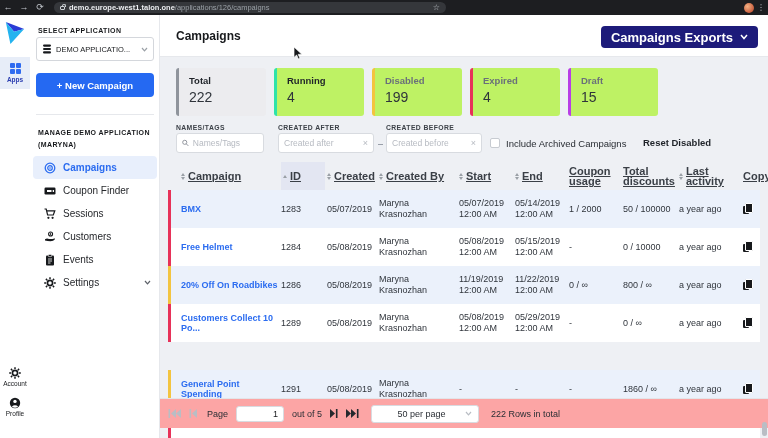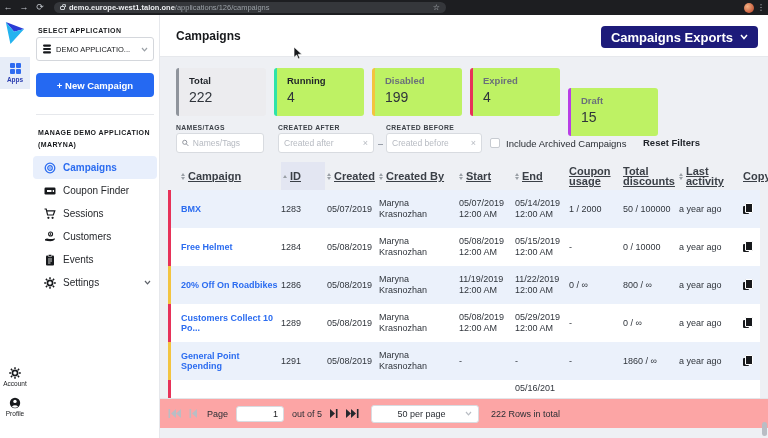--- a/index.html
+++ b/index.html
@@ -291,21 +291,21 @@
         <div class="val">4</div>
       </div>
       <div class="card" style="border-left: 3px solid rgb(243, 196, 62);">
         <div class="lbl">Disabled</div>
         <div class="val">199</div>
       </div>
       <div class="card" style="border-left: 3px solid rgb(231, 50, 89);">
         <div class="lbl">Expired</div>
         <div class="val">4</div>
       </div>
-      <div class="card" style="border-left: 3px solid rgb(185, 62, 230); margin-top: 20px;">
+      <div class="card" style="border-left: 3px solid rgb(185, 62, 230);">
         <div class="lbl">Draft</div>
         <div class="val">15</div>
       </div>
     </div>
     <svg id="cursor" width="10" height="13" viewBox="0 0 10 13">
       <path d="M1 0 L1 10.5 L3.6 8 L5.4 12 L7 11.2 L5.2 7.4 L8.8 7.2 Z" fill="#17191c" stroke="#fff" stroke-width="0.7"></path>
     </svg>
 
     <div class="f-label" style="left:16px">NAMES/TAGS</div>
     <div class="f-input" style="left:16px;width:88px">
@@ -325,21 +325,21 @@
     <span id="dash">–</span>
 
     <div class="f-label" style="left:226px">CREATED BEFORE</div>
     <div class="f-input" style="left:226px;width:96px">
       <input placeholder="Created before" style="">
       <span class="clear-x">×</span>
     </div>
 
     <input type="checkbox" id="archived-box" style="">
     <label id="archived-label" for="archived-box">Include Archived Campaigns</label>
-    <div id="reset-filters">Reset Filters</div>
+    <div id="reset-filters">Reset Disabled</div>
 
     <div id="table">
       <div class="tgrid" id="thead">
         <div class="th">
           <span class="sort">
               <i class="up"></i>
               <i class="dn"></i>
             </span>
           <span>Campaign</span>
         </div>
@@ -440,21 +440,21 @@
         <div class="cell-date">05/08/2019</div>
         <div class="cell-wrap">Maryna Krasnozhan</div>
         <div class="cell-date">05/08/2019 12:00 AM</div>
         <div class="cell-date">05/29/2019 12:00 AM</div>
         <div>-</div>
         <div class="cell-wrap">0 / ∞</div>
         <div>a year ago</div>
         <div><span class="copy-ic"></span></div>
       </div>
 
-      <div class="tgrid trow alt" style="border-left-color: rgb(243, 196, 64);">
+      <div class="tgrid trow alt" style="border-left-color: rgb(243, 196, 64); margin-top: 28px;">
         <div class="cname">General Point Spending</div>
         <div>1291</div>
         <div class="cell-date">05/08/2019</div>
         <div class="cell-wrap">Maryna Krasnozhan</div>
         <div class="cell-date">-</div>
         <div class="cell-date">-</div>
         <div>-</div>
         <div class="cell-wrap">1860 / ∞</div>
         <div>a year ago</div>
         <div><span class="copy-ic"></span></div>

